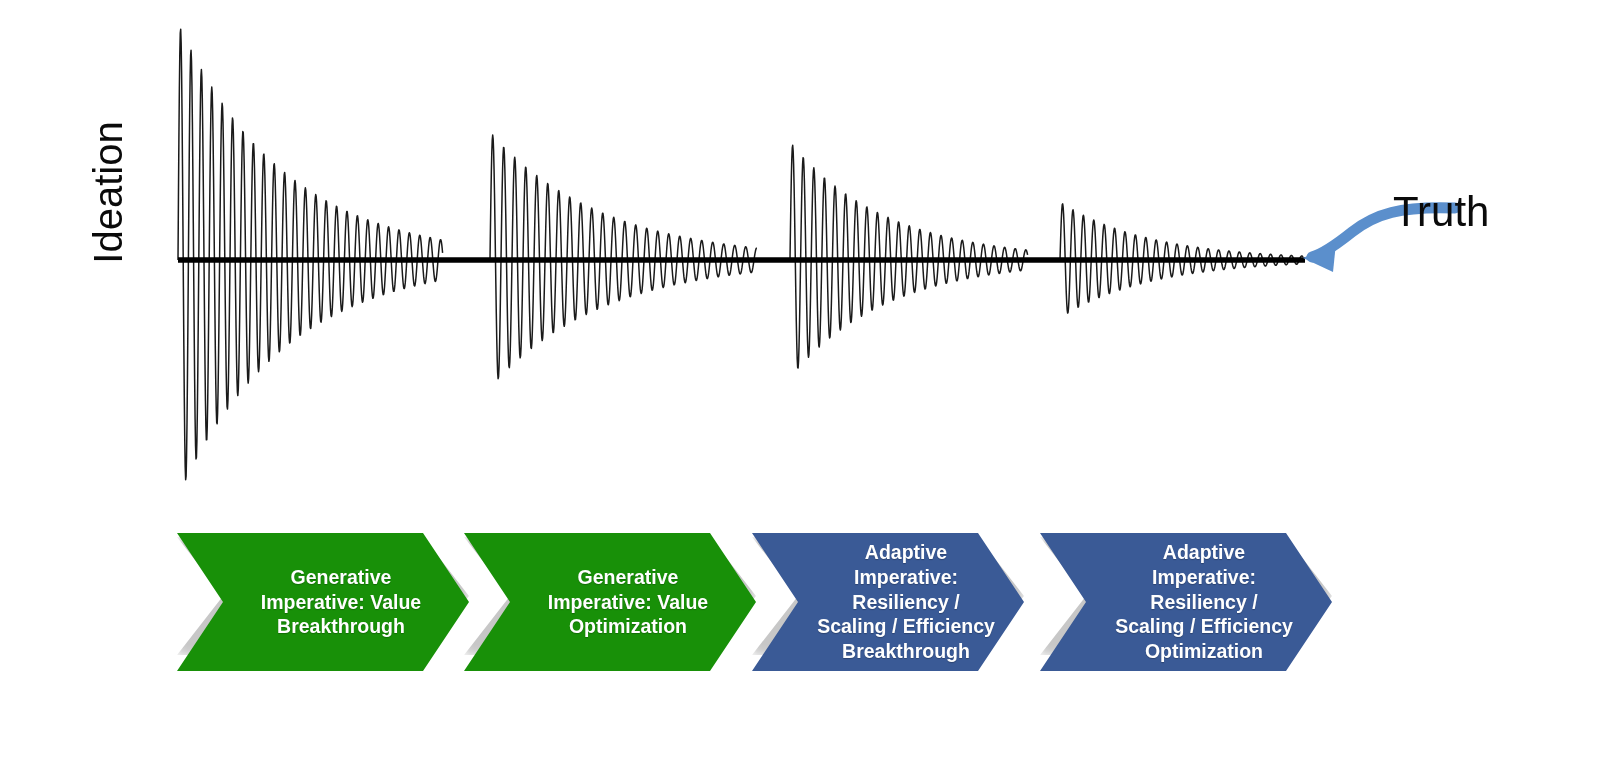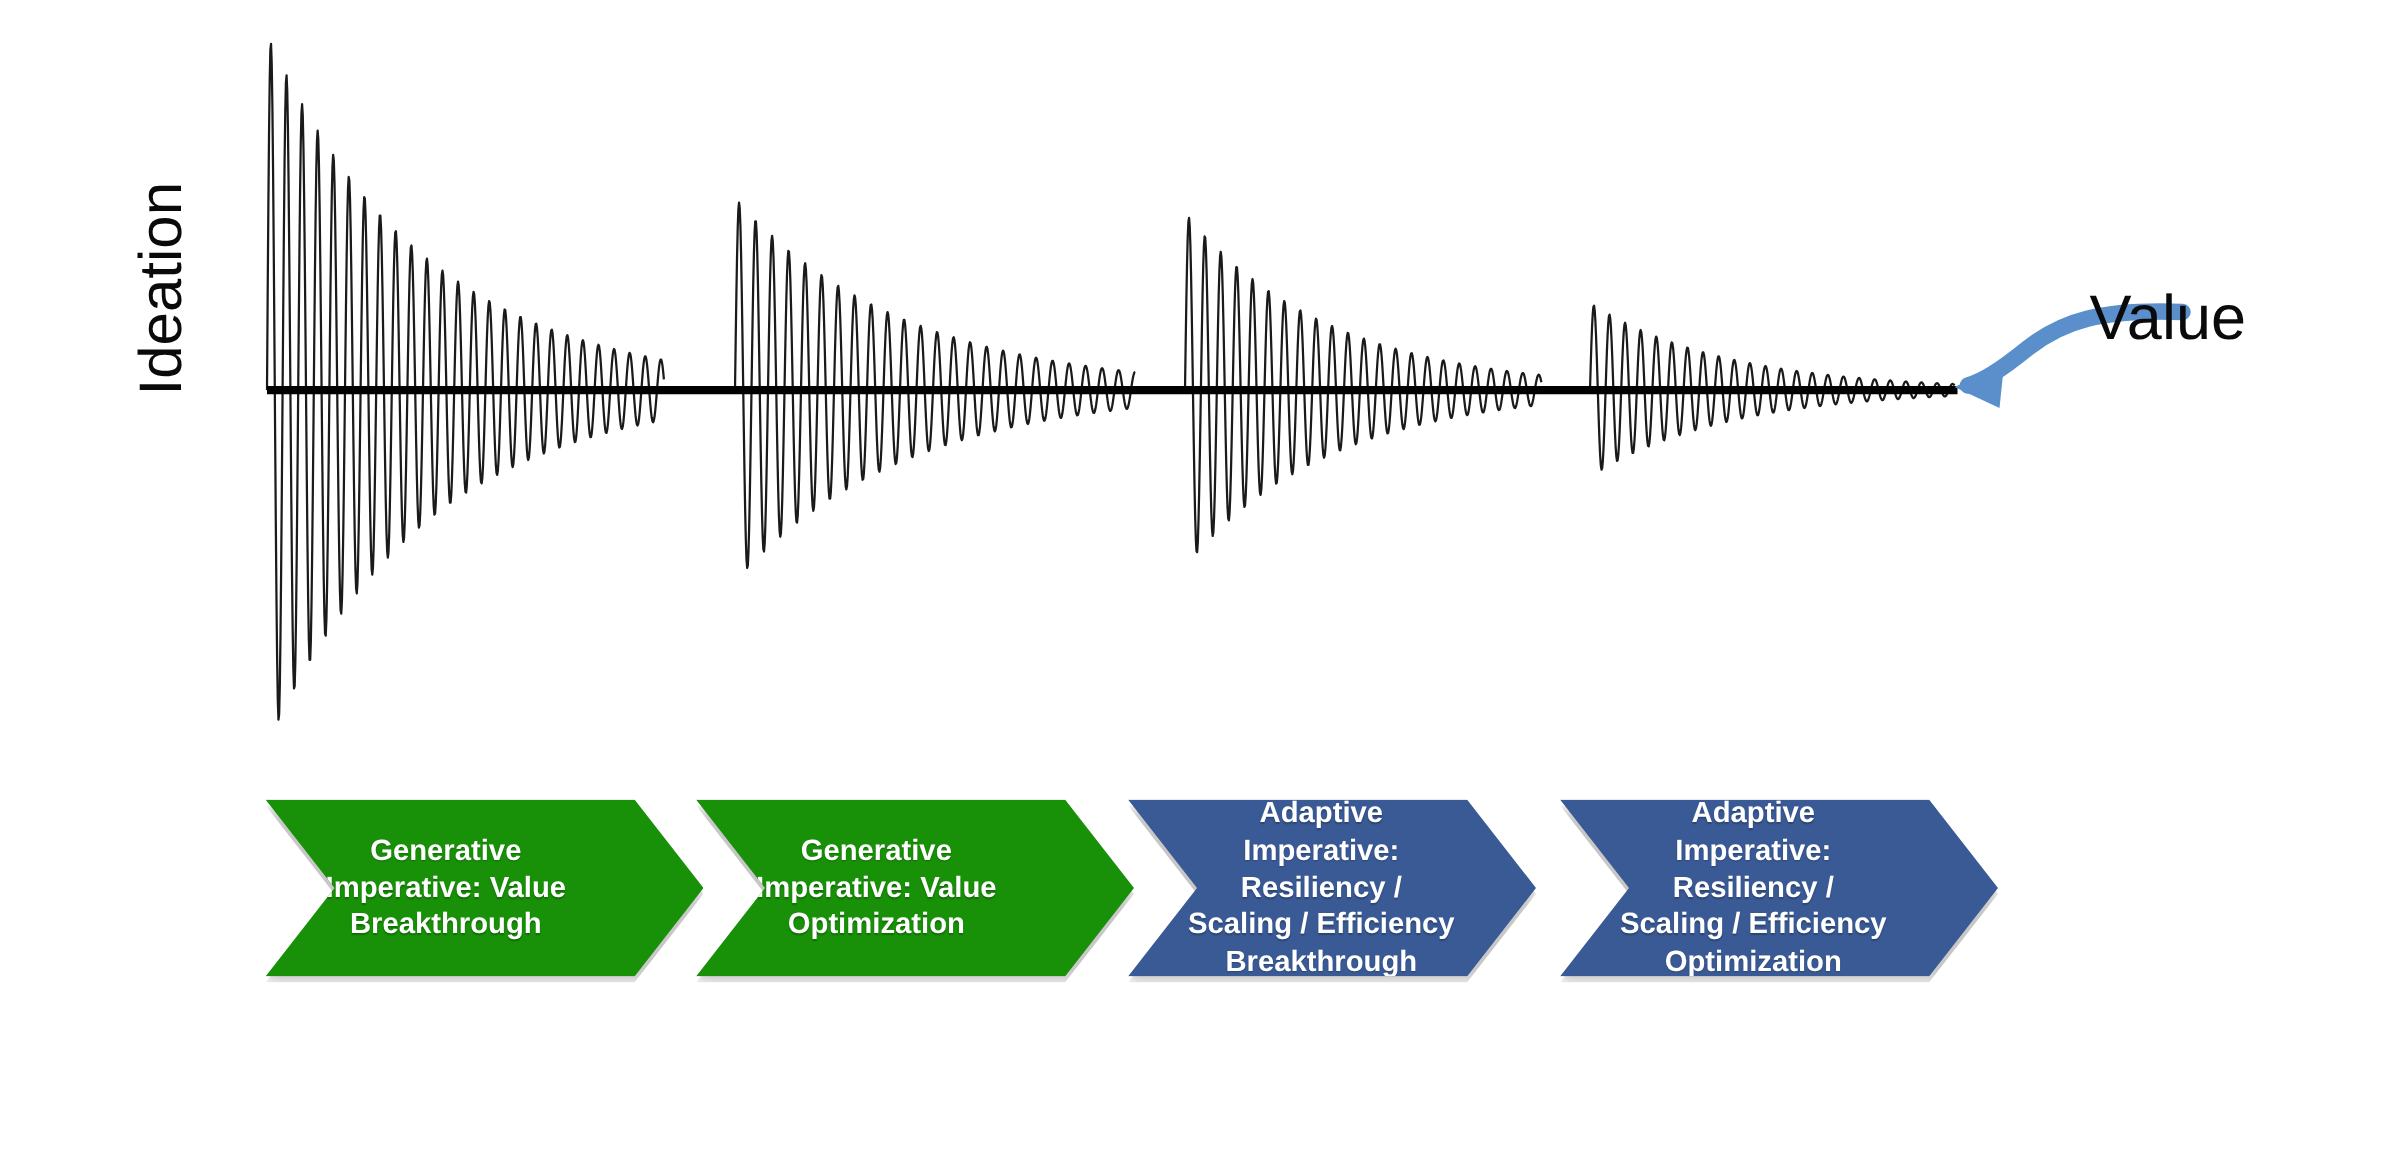--- a/index.html
+++ b/index.html
@@ -69,24 +69,24 @@
   .chevron-row {
     position: absolute;
     left: 0;
     top: 533px;
     width: 1600px;
     height: 130px;
   }
   .chevron {
     position: absolute;
     top: 0;
-    height: 118px;
+    height: 138px;
     display: flex;
     align-items: center;
-    justify-content: flex-start;
+    justify-content: center;
     box-sizing: border-box;
     -webkit-clip-path: polygon(0 0, calc(100% - 46px) 0, 100% 50%, calc(100% - 46px) 100%, 0 100%, 46px 50%);
     clip-path: polygon(0 0, calc(100% - 46px) 0, 100% 50%, calc(100% - 46px) 100%, 0 100%, 46px 50%);
   }
   .chevron-shadow {
     position: absolute;
     top: 4px;
     height: 118px;
     background: rgba(0,0,0,0.22);
     filter: blur(5px);
@@ -123,21 +123,21 @@
         <path d="M 790.00 260.00 L 790.45 229.04 L 790.90 200.55 L 791.35 176.51 L 791.80 158.57 L 792.25 147.95 L 792.70 145.31 L 793.15 150.77 L 793.60 163.88 L 794.05 183.63 L 794.50 208.57 L 794.95 236.91 L 795.40 266.61 L 795.85 295.57 L 796.30 321.75 L 796.75 343.34 L 797.20 358.87 L 797.65 367.28 L 798.10 368.06 L 798.55 361.23 L 799.00 347.33 L 799.45 327.41 L 799.90 302.93 L 800.35 275.65 L 800.80 247.52 L 801.25 220.54 L 801.70 196.58 L 802.15 177.31 L 802.60 164.04 L 803.05 157.66 L 803.50 158.54 L 803.95 166.56 L 804.40 181.08 L 804.85 201.03 L 805.30 224.94 L 805.75 251.10 L 806.20 277.65 L 806.65 302.70 L 807.10 324.52 L 807.55 341.58 L 808.00 352.75 L 808.45 357.28 L 808.90 354.92 L 809.35 345.89 L 809.80 330.90 L 810.25 311.06 L 810.70 287.80 L 811.15 262.81 L 811.60 237.85 L 812.05 214.68 L 812.50 194.91 L 812.95 179.92 L 813.40 170.70 L 813.85 167.86 L 814.30 171.53 L 814.75 181.40 L 815.20 196.71 L 815.65 216.34 L 816.10 238.86 L 816.55 262.66 L 817.00 286.05 L 817.45 307.39 L 817.90 325.19 L 818.35 338.24 L 818.80 345.66 L 819.25 346.97 L 819.70 342.15 L 820.15 331.59 L 820.60 316.09 L 821.05 296.78 L 821.50 275.06 L 821.95 252.48 L 822.40 230.64 L 822.85 211.07 L 823.30 195.13 L 823.75 183.90 L 824.20 178.14 L 824.65 178.20 L 825.10 184.01 L 825.55 195.13 L 826.00 210.71 L 826.45 229.61 L 826.90 250.48 L 827.35 271.83 L 827.80 292.14 L 828.25 310.01 L 828.70 324.18 L 829.15 333.70 L 829.60 337.95 L 830.05 336.67 L 830.50 330.00 L 830.95 318.46 L 831.40 302.91 L 831.85 284.49 L 832.30 264.51 L 832.75 244.40 L 833.20 225.57 L 833.65 209.35 L 834.10 196.84 L 834.55 188.90 L 835.00 186.04 L 835.45 188.41 L 835.90 195.80 L 836.35 207.64 L 836.80 223.07 L 837.25 240.95 L 837.70 260.00 L 838.15 278.88 L 838.60 296.25 L 839.05 310.91 L 839.50 321.85 L 839.95 328.33 L 840.40 329.94 L 840.85 326.61 L 841.30 318.61 L 841.75 306.57 L 842.20 291.36 L 842.65 274.08 L 843.10 255.97 L 843.55 238.31 L 844.00 222.35 L 844.45 209.18 L 844.90 199.71 L 845.35 194.58 L 845.80 194.10 L 846.25 198.27 L 846.70 206.75 L 847.15 218.89 L 847.60 233.82 L 848.05 250.46 L 848.50 267.61 L 848.95 284.06 L 849.40 298.67 L 849.85 310.42 L 850.30 318.51 L 850.75 322.41 L 851.20 321.87 L 851.65 316.98 L 852.10 308.12 L 852.55 295.96 L 853.00 281.38 L 853.45 265.43 L 853.90 249.24 L 854.35 233.96 L 854.80 220.66 L 855.25 210.25 L 855.70 203.44 L 856.15 200.68 L 856.60 202.12 L 857.05 207.62 L 857.50 216.76 L 857.95 228.86 L 858.40 243.05 L 858.85 258.29 L 859.30 273.51 L 859.75 287.64 L 860.20 299.69 L 860.65 308.83 L 861.10 314.45 L 861.55 316.19 L 862.00 313.95 L 862.45 307.93 L 862.90 298.59 L 863.35 286.63 L 863.80 272.89 L 864.25 258.38 L 864.70 244.12 L 865.15 231.10 L 865.60 220.25 L 866.05 212.29 L 866.50 207.77 L 866.95 206.97 L 867.40 209.90 L 867.85 216.34 L 868.30 225.80 L 868.75 237.57 L 869.20 250.82 L 869.65 264.59 L 870.10 277.90 L 870.55 289.84 L 871.00 299.56 L 871.45 306.40 L 871.90 309.92 L 872.35 309.88 L 872.80 306.34 L 873.25 299.56 L 873.70 290.06 L 874.15 278.53 L 874.60 265.80 L 875.05 252.79 L 875.50 240.40 L 875.95 229.51 L 876.40 220.86 L 876.85 215.06 L 877.30 212.47 L 877.75 213.25 L 878.20 217.32 L 878.65 224.35 L 879.10 233.83 L 879.55 245.07 L 880.00 257.25 L 880.45 269.51 L 880.90 280.99 L 881.35 290.89 L 881.80 298.51 L 882.25 303.36 L 882.70 305.10 L 883.15 303.66 L 883.60 299.15 L 884.05 291.93 L 884.50 282.52 L 884.95 271.62 L 885.40 260.00 L 885.85 248.49 L 886.30 237.89 L 886.75 228.96 L 887.20 222.29 L 887.65 218.33 L 888.10 217.35 L 888.55 219.39 L 889.00 224.26 L 889.45 231.60 L 889.90 240.88 L 890.35 251.41 L 890.80 262.46 L 891.25 273.23 L 891.70 282.96 L 892.15 290.99 L 892.60 296.76 L 893.05 299.89 L 893.50 300.18 L 893.95 297.64 L 894.40 292.47 L 894.85 285.07 L 895.30 275.96 L 895.75 265.82 L 896.20 255.36 L 896.65 245.33 L 897.10 236.42 L 897.55 229.25 L 898.00 224.32 L 898.45 221.95 L 898.90 222.27 L 899.35 225.26 L 899.80 230.66 L 900.25 238.07 L 900.70 246.96 L 901.15 256.69 L 901.60 266.56 L 902.05 275.88 L 902.50 283.99 L 902.95 290.34 L 903.40 294.49 L 903.85 296.17 L 904.30 295.29 L 904.75 291.94 L 905.20 286.36 L 905.65 278.99 L 906.10 270.34 L 906.55 261.04 L 907.00 251.76 L 907.45 243.15 L 907.90 235.80 L 908.35 230.22 L 908.80 226.79 L 909.25 225.74 L 909.70 227.10 L 910.15 230.77 L 910.60 236.47 L 911.05 243.76 L 911.50 252.14 L 911.95 260.99 L 912.40 269.68 L 912.85 277.62 L 913.30 284.24 L 913.75 289.09 L 914.20 291.85 L 914.65 292.34 L 915.10 290.55 L 915.55 286.62 L 916.00 280.85 L 916.45 273.67 L 916.90 265.60 L 917.35 257.20 L 917.80 249.08 L 918.25 241.81 L 918.70 235.88 L 919.15 231.70 L 919.60 229.56 L 920.05 229.58 L 920.50 231.75 L 920.95 235.88 L 921.40 241.67 L 921.85 248.70 L 922.30 256.46 L 922.75 264.40 L 923.20 271.95 L 923.65 278.59 L 924.10 283.86 L 924.55 287.41 L 925.00 288.98 L 925.45 288.51 L 925.90 286.03 L 926.35 281.74 L 926.80 275.96 L 927.25 269.10 L 927.70 261.68 L 928.15 254.20 L 928.60 247.20 L 929.05 241.17 L 929.50 236.52 L 929.95 233.56 L 930.40 232.50 L 930.85 233.38 L 931.30 236.13 L 931.75 240.53 L 932.20 246.27 L 932.65 252.91 L 933.10 260.00 L 933.55 267.02 L 934.00 273.48 L 934.45 278.93 L 934.90 283.00 L 935.35 285.41 L 935.80 286.00 L 936.25 284.77 L 936.70 281.79 L 937.15 277.32 L 937.60 271.66 L 938.05 265.24 L 938.50 258.50 L 938.95 251.94 L 939.40 246.00 L 939.85 241.10 L 940.30 237.58 L 940.75 235.68 L 941.20 235.50 L 941.65 237.05 L 942.10 240.20 L 942.55 244.72 L 943.00 250.27 L 943.45 256.45 L 943.90 262.83 L 944.35 268.95 L 944.80 274.38 L 945.25 278.75 L 945.70 281.76 L 946.15 283.20 L 946.60 283.00 L 947.05 281.19 L 947.50 277.89 L 947.95 273.37 L 948.40 267.95 L 948.85 262.02 L 949.30 256.00 L 949.75 250.32 L 950.20 245.37 L 950.65 241.50 L 951.10 238.97 L 951.55 237.94 L 952.00 238.48 L 952.45 240.52 L 952.90 243.92 L 953.35 248.42 L 953.80 253.70 L 954.25 259.36 L 954.70 265.02 L 955.15 270.28 L 955.60 274.76 L 956.05 278.16 L 956.50 280.25 L 956.95 280.89 L 957.40 280.06 L 957.85 277.82 L 958.30 274.35 L 958.75 269.90 L 959.20 264.79 L 959.65 259.40 L 960.10 254.09 L 960.55 249.26 L 961.00 245.22 L 961.45 242.26 L 961.90 240.58 L 962.35 240.28 L 962.80 241.37 L 963.25 243.77 L 963.70 247.28 L 964.15 251.66 L 964.60 256.59 L 965.05 261.71 L 965.50 266.66 L 965.95 271.09 L 966.40 274.71 L 966.85 277.25 L 967.30 278.56 L 967.75 278.55 L 968.20 277.23 L 968.65 274.71 L 969.10 271.18 L 969.55 266.89 L 970.00 262.16 L 970.45 257.32 L 970.90 252.71 L 971.35 248.66 L 971.80 245.45 L 972.25 243.29 L 972.70 242.33 L 973.15 242.62 L 973.60 244.13 L 974.05 246.75 L 974.50 250.27 L 974.95 254.45 L 975.40 258.98 L 975.85 263.54 L 976.30 267.81 L 976.75 271.48 L 977.20 274.32 L 977.65 276.12 L 978.10 276.77 L 978.55 276.23 L 979.00 274.56 L 979.45 271.87 L 979.90 268.37 L 980.35 264.32 L 980.80 260.00 L 981.25 255.72 L 981.70 251.78 L 982.15 248.46 L 982.60 245.98 L 983.05 244.51 L 983.50 244.14 L 983.95 244.90 L 984.40 246.71 L 984.85 249.44 L 985.30 252.89 L 985.75 256.81 L 986.20 260.91 L 986.65 264.92 L 987.10 268.54 L 987.55 271.52 L 988.00 273.67 L 988.45 274.83 L 988.90 274.94 L 989.35 274.00 L 989.80 272.07 L 990.25 269.32 L 990.70 265.94 L 991.15 262.16 L 991.60 258.27 L 992.05 254.54 L 992.50 251.23 L 992.95 248.57 L 993.40 246.73 L 993.85 245.85 L 994.30 245.97 L 994.75 247.08 L 995.20 249.09 L 995.65 251.85 L 996.10 255.15 L 996.55 258.77 L 997.00 262.44 L 997.45 265.90 L 997.90 268.92 L 998.35 271.28 L 998.80 272.82 L 999.25 273.45 L 999.70 273.12 L 1000.15 271.88 L 1000.60 269.80 L 1001.05 267.06 L 1001.50 263.84 L 1001.95 260.39 L 1002.40 256.94 L 1002.85 253.73 L 1003.30 251.00 L 1003.75 248.93 L 1004.20 247.65 L 1004.65 247.26 L 1005.10 247.77 L 1005.55 249.13 L 1006.00 251.25 L 1006.45 253.96 L 1006.90 257.08 L 1007.35 260.37 L 1007.80 263.60 L 1008.25 266.55 L 1008.70 269.01 L 1009.15 270.82 L 1009.60 271.84 L 1010.05 272.02 L 1010.50 271.36 L 1010.95 269.90 L 1011.40 267.75 L 1011.85 265.08 L 1012.30 262.08 L 1012.75 258.96 L 1013.20 255.94 L 1013.65 253.23 L 1014.10 251.03 L 1014.55 249.48 L 1015.00 248.68 L 1015.45 248.69 L 1015.90 249.49 L 1016.35 251.03 L 1016.80 253.18 L 1017.25 255.80 L 1017.70 258.68 L 1018.15 261.64 L 1018.60 264.44 L 1019.05 266.91 L 1019.50 268.87 L 1019.95 270.19 L 1020.40 270.78 L 1020.85 270.60 L 1021.30 269.68 L 1021.75 268.08 L 1022.20 265.93 L 1022.65 263.39 L 1023.10 260.62 L 1023.55 257.84 L 1024.00 255.24 L 1024.45 253.00 L 1024.90 251.27 L 1025.35 250.17 L 1025.80 249.77 L 1026.25 250.10 L 1026.70 251.12 L 1027.15 252.76 L 1027.60 254.89" fill="none" stroke="#1a1a1a" stroke-width="1.5" stroke-linejoin="round"></path>
         <path d="M 1060.00 260.00 L 1060.45 244.50 L 1060.90 230.29 L 1061.35 218.39 L 1061.80 209.65 L 1062.25 204.68 L 1062.70 203.80 L 1063.15 207.04 L 1063.60 214.12 L 1064.05 224.49 L 1064.50 237.35 L 1064.95 251.74 L 1065.40 266.59 L 1065.85 280.81 L 1066.30 293.37 L 1066.75 303.37 L 1067.20 310.10 L 1067.65 313.10 L 1068.10 312.18 L 1068.55 307.46 L 1069.00 299.32 L 1069.45 288.38 L 1069.90 275.47 L 1070.35 261.56 L 1070.80 247.68 L 1071.25 234.83 L 1071.70 223.94 L 1072.15 215.80 L 1072.60 210.98 L 1073.05 209.78 L 1073.50 212.27 L 1073.95 218.23 L 1074.40 227.18 L 1074.85 238.44 L 1075.30 251.17 L 1075.75 264.41 L 1076.20 277.21 L 1076.65 288.62 L 1077.10 297.82 L 1077.55 304.17 L 1078.00 307.23 L 1078.45 306.80 L 1078.90 302.96 L 1079.35 296.01 L 1079.80 286.50 L 1080.25 275.14 L 1080.70 262.79 L 1081.15 250.35 L 1081.60 238.75 L 1082.05 228.81 L 1082.50 221.25 L 1082.95 216.60 L 1083.40 215.17 L 1083.85 217.03 L 1084.30 222.01 L 1084.75 229.72 L 1085.20 239.57 L 1085.65 250.82 L 1086.10 262.63 L 1086.55 274.13 L 1087.00 284.48 L 1087.45 292.94 L 1087.90 298.91 L 1088.35 301.97 L 1088.80 301.94 L 1089.25 298.84 L 1089.70 292.93 L 1090.15 284.67 L 1090.60 274.69 L 1091.05 263.73 L 1091.50 252.61 L 1091.95 242.14 L 1092.40 233.07 L 1092.85 226.07 L 1093.30 221.62 L 1093.75 220.01 L 1094.20 221.35 L 1094.65 225.50 L 1095.10 232.13 L 1095.55 240.73 L 1096.00 250.66 L 1096.45 261.17 L 1096.90 271.50 L 1097.35 280.88 L 1097.80 288.64 L 1098.25 294.23 L 1098.70 297.26 L 1099.15 297.54 L 1099.60 295.07 L 1100.05 290.06 L 1100.50 282.91 L 1100.95 274.14 L 1101.40 264.43 L 1101.85 254.49 L 1102.30 245.06 L 1102.75 236.80 L 1103.20 230.33 L 1103.65 226.09 L 1104.10 224.37 L 1104.55 225.27 L 1105.00 228.70 L 1105.45 234.39 L 1105.90 241.89 L 1106.35 250.65 L 1106.80 260.00 L 1107.25 269.26 L 1107.70 277.75 L 1108.15 284.86 L 1108.60 290.08 L 1109.05 293.05 L 1109.50 293.58 L 1109.95 291.64 L 1110.40 287.41 L 1110.85 281.22 L 1111.30 273.54 L 1111.75 264.94 L 1112.20 256.06 L 1112.65 247.57 L 1113.10 240.06 L 1113.55 234.09 L 1114.00 230.07 L 1114.45 228.27 L 1114.90 228.82 L 1115.35 231.64 L 1115.80 236.51 L 1116.25 243.04 L 1116.70 250.75 L 1117.15 259.07 L 1117.60 267.36 L 1118.05 275.04 L 1118.50 281.54 L 1118.95 286.41 L 1119.40 289.29 L 1119.85 290.00 L 1120.30 288.52 L 1120.75 284.96 L 1121.20 279.61 L 1121.65 272.88 L 1122.10 265.28 L 1122.55 257.36 L 1123.00 249.72 L 1123.45 242.90 L 1123.90 237.40 L 1124.35 233.61 L 1124.80 231.78 L 1125.25 232.04 L 1125.70 234.33 L 1126.15 238.48 L 1126.60 244.17 L 1127.05 250.95 L 1127.50 258.33 L 1127.95 265.76 L 1128.40 272.70 L 1128.85 278.64 L 1129.30 283.15 L 1129.75 285.93 L 1130.20 286.79 L 1130.65 285.68 L 1131.10 282.70 L 1131.55 278.09 L 1132.00 272.20 L 1132.45 265.48 L 1132.90 258.43 L 1133.35 251.56 L 1133.80 245.37 L 1134.25 240.32 L 1134.70 236.75 L 1135.15 234.92 L 1135.60 234.94 L 1136.05 236.80 L 1136.50 240.33 L 1136.95 245.26 L 1137.40 251.22 L 1137.85 257.77 L 1138.30 264.42 L 1138.75 270.67 L 1139.20 276.09 L 1139.65 280.27 L 1140.10 282.93 L 1140.55 283.89 L 1141.00 283.09 L 1141.45 280.61 L 1141.90 276.65 L 1142.35 271.51 L 1142.80 265.58 L 1143.25 259.30 L 1143.70 253.13 L 1144.15 247.53 L 1144.60 242.89 L 1145.05 239.55 L 1145.50 237.73 L 1145.95 237.57 L 1146.40 239.04 L 1146.85 242.04 L 1147.30 246.31 L 1147.75 251.55 L 1148.20 257.35 L 1148.65 263.29 L 1149.10 268.93 L 1149.55 273.86 L 1150.00 277.73 L 1150.45 280.26 L 1150.90 281.29 L 1151.35 280.75 L 1151.80 278.70 L 1152.25 275.30 L 1152.70 270.82 L 1153.15 265.59 L 1153.60 260.00 L 1154.05 254.47 L 1154.50 249.39 L 1154.95 245.15 L 1155.40 242.03 L 1155.85 240.25 L 1156.30 239.94 L 1156.75 241.09 L 1157.20 243.62 L 1157.65 247.32 L 1158.10 251.91 L 1158.55 257.05 L 1159.00 262.35 L 1159.45 267.43 L 1159.90 271.91 L 1160.35 275.48 L 1160.80 277.89 L 1161.25 278.96 L 1161.70 278.63 L 1162.15 276.94 L 1162.60 274.04 L 1163.05 270.13 L 1163.50 265.52 L 1163.95 260.56 L 1164.40 255.60 L 1164.85 251.01 L 1165.30 247.13 L 1165.75 244.22 L 1166.20 242.50 L 1166.65 242.07 L 1167.10 242.96 L 1167.55 245.09 L 1168.00 248.28 L 1168.45 252.30 L 1168.90 256.85 L 1169.35 261.58 L 1169.80 266.14 L 1170.25 270.22 L 1170.70 273.50 L 1171.15 275.77 L 1171.60 276.86 L 1172.05 276.71 L 1172.50 275.34 L 1172.95 272.86 L 1173.40 269.46 L 1173.85 265.40 L 1174.30 261.00 L 1174.75 256.56 L 1175.20 252.41 L 1175.65 248.87 L 1176.10 246.17 L 1176.55 244.51 L 1177.00 244.00 L 1177.45 244.66 L 1177.90 246.44 L 1178.35 249.19 L 1178.80 252.71 L 1179.25 256.72 L 1179.70 260.94 L 1180.15 265.04 L 1180.60 268.74 L 1181.05 271.76 L 1181.50 273.89 L 1181.95 274.98 L 1182.40 274.97 L 1182.85 273.86 L 1183.30 271.75 L 1183.75 268.81 L 1184.20 265.24 L 1184.65 261.33 L 1185.10 257.36 L 1185.55 253.62 L 1186.00 250.39 L 1186.45 247.89 L 1186.90 246.30 L 1187.35 245.72 L 1187.80 246.20 L 1188.25 247.68 L 1188.70 250.05 L 1189.15 253.12 L 1189.60 256.67 L 1190.05 260.42 L 1190.50 264.10 L 1190.95 267.45 L 1191.40 270.22 L 1191.85 272.22 L 1192.30 273.30 L 1192.75 273.40 L 1193.20 272.52 L 1193.65 270.73 L 1194.10 268.18 L 1194.55 265.05 L 1195.00 261.58 L 1195.45 258.03 L 1195.90 254.66 L 1196.35 251.72 L 1196.80 249.41 L 1197.25 247.89 L 1197.70 247.28 L 1198.15 247.60 L 1198.60 248.83 L 1199.05 250.86 L 1199.50 253.54 L 1199.95 256.66 L 1200.40 260.00 L 1200.85 263.31 L 1201.30 266.34 L 1201.75 268.88 L 1202.20 270.74 L 1202.65 271.80 L 1203.10 271.99 L 1203.55 271.30 L 1204.00 269.79 L 1204.45 267.58 L 1204.90 264.83 L 1205.35 261.76 L 1205.80 258.59 L 1206.25 255.56 L 1206.70 252.88 L 1207.15 250.75 L 1207.60 249.31 L 1208.05 248.67 L 1208.50 248.87 L 1208.95 249.88 L 1209.40 251.61 L 1209.85 253.95 L 1210.30 256.70 L 1210.75 259.67 L 1211.20 262.63 L 1211.65 265.37 L 1212.10 267.69 L 1212.55 269.43 L 1213.00 270.46 L 1213.45 270.71 L 1213.90 270.18 L 1214.35 268.91 L 1214.80 267.00 L 1215.25 264.60 L 1215.70 261.88 L 1216.15 259.06 L 1216.60 256.33 L 1217.05 253.90 L 1217.50 251.93 L 1217.95 250.58 L 1218.40 249.93 L 1218.85 250.02 L 1219.30 250.84 L 1219.75 252.32 L 1220.20 254.35 L 1220.65 256.77 L 1221.10 259.41 L 1221.55 262.06 L 1222.00 264.53 L 1222.45 266.65 L 1222.90 268.27 L 1223.35 269.26 L 1223.80 269.56 L 1224.25 269.17 L 1224.70 268.10 L 1225.15 266.46 L 1225.60 264.36 L 1226.05 261.96 L 1226.50 259.44 L 1226.95 256.99 L 1227.40 254.78 L 1227.85 252.97 L 1228.30 251.70 L 1228.75 251.05 L 1229.20 251.05 L 1229.65 251.72 L 1230.10 252.98 L 1230.55 254.74 L 1231.00 256.87 L 1231.45 259.20 L 1231.90 261.58 L 1232.35 263.81 L 1232.80 265.74 L 1233.25 267.24 L 1233.70 268.19 L 1234.15 268.53 L 1234.60 268.24 L 1235.05 267.36 L 1235.50 265.94 L 1235.95 264.11 L 1236.40 261.99 L 1236.85 259.75 L 1237.30 257.55 L 1237.75 255.55 L 1238.20 253.89 L 1238.65 252.70 L 1239.10 252.05 L 1239.55 251.99 L 1240.00 252.52 L 1240.45 253.59 L 1240.90 255.11 L 1241.35 256.98 L 1241.80 259.05 L 1242.25 261.17 L 1242.70 263.19 L 1243.15 264.95 L 1243.60 266.33 L 1244.05 267.23 L 1244.50 267.60 L 1244.95 267.41 L 1245.40 266.68 L 1245.85 265.46 L 1246.30 263.86 L 1246.75 261.99 L 1247.20 260.00 L 1247.65 258.02 L 1248.10 256.21 L 1248.55 254.70 L 1249.00 253.58 L 1249.45 252.95 L 1249.90 252.84 L 1250.35 253.25 L 1250.80 254.15 L 1251.25 255.47 L 1251.70 257.11 L 1252.15 258.95 L 1252.60 260.84 L 1253.05 262.65 L 1253.50 264.25 L 1253.95 265.53 L 1254.40 266.38 L 1254.85 266.77 L 1255.30 266.65 L 1255.75 266.05 L 1256.20 265.01 L 1256.65 263.62 L 1257.10 261.97 L 1257.55 260.20 L 1258.00 258.43 L 1258.45 256.79 L 1258.90 255.40 L 1259.35 254.37 L 1259.80 253.75 L 1260.25 253.60 L 1260.70 253.92 L 1261.15 254.68 L 1261.60 255.82 L 1262.05 257.25 L 1262.50 258.87 L 1262.95 260.56 L 1263.40 262.19 L 1263.85 263.65 L 1264.30 264.82 L 1264.75 265.63 L 1265.20 266.02 L 1265.65 265.96 L 1266.10 265.47 L 1266.55 264.59 L 1267.00 263.38 L 1267.45 261.93 L 1267.90 260.36 L 1268.35 258.77 L 1268.80 257.29 L 1269.25 256.03 L 1269.70 255.06 L 1270.15 254.47 L 1270.60 254.29 L 1271.05 254.52 L 1271.50 255.16 L 1271.95 256.14 L 1272.40 257.40 L 1272.85 258.83 L 1273.30 260.33 L 1273.75 261.80 L 1274.20 263.12 L 1274.65 264.20 L 1275.10 264.96 L 1275.55 265.35 L 1276.00 265.34 L 1276.45 264.95 L 1276.90 264.20 L 1277.35 263.14 L 1277.80 261.87 L 1278.25 260.48 L 1278.70 259.06 L 1279.15 257.72 L 1279.60 256.57 L 1280.05 255.68 L 1280.50 255.11 L 1280.95 254.90 L 1281.40 255.07 L 1281.85 255.60 L 1282.30 256.45 L 1282.75 257.54 L 1283.20 258.81 L 1283.65 260.15 L 1284.10 261.47 L 1284.55 262.66 L 1285.00 263.65 L 1285.45 264.36 L 1285.90 264.75 L 1286.35 264.78 L 1286.80 264.47 L 1287.25 263.83 L 1287.70 262.92 L 1288.15 261.80 L 1288.60 260.56 L 1289.05 259.30 L 1289.50 258.10 L 1289.95 257.04 L 1290.40 256.22 L 1290.85 255.68 L 1291.30 255.46 L 1291.75 255.57 L 1292.20 256.01 L 1292.65 256.74 L 1293.10 257.69 L 1293.55 258.81 L 1294.00 260.00 L 1294.45 261.18 L 1294.90 262.26 L 1295.35 263.17 L 1295.80 263.83 L 1296.25 264.21 L 1296.70 264.28 L 1297.15 264.03 L 1297.60 263.49 L 1298.05 262.70 L 1298.50 261.72 L 1298.95 260.63 L 1299.40 259.50 L 1299.85 258.42 L 1300.30 257.46 L 1300.75 256.70 L 1301.20 256.19 L 1301.65 255.96 L 1302.10 256.03 L 1302.55 256.39 L 1303.00 257.01" fill="none" stroke="#1a1a1a" stroke-width="1.5" stroke-linejoin="round"></path>
       </g>
     <line id="baseline" x1="178" y1="260" x2="1305" y2="260" stroke="#000000" stroke-width="5.5" stroke-linecap="butt"></line>
     <g id="annotation-arrow">
       <path id="arrow-body" d="M 1455 208 C 1400 206, 1375 214, 1352 232 C 1332 248, 1322 254, 1312 257" fill="none" stroke="#5b8fcc" stroke-width="11" stroke-linecap="round"></path>
       <path id="arrow-head" d="M 1303 258 L 1336 243 L 1333 272 Z" fill="#5b8fcc"></path>
     </g>
   </svg>
 
-  <div class="truth-label">Value</div>
+  <div class="truth-label">Truth</div>
 
   <div class="chevron-row" id="chevron-row">
       <div class="chevron-shadow" style="left: 177px; width: 292px;"></div>
       <div class="chevron" style="left: 177px; width: 292px; background: rgb(24, 144, 8);">
         <div class="chevron-label">Generative
 Imperative: Value
 Breakthrough</div>
       </div>
       <div class="chevron-shadow" style="left: 464px; width: 292px;"></div>
       <div class="chevron" style="left: 464px; width: 292px; background: rgb(24, 144, 8);">

